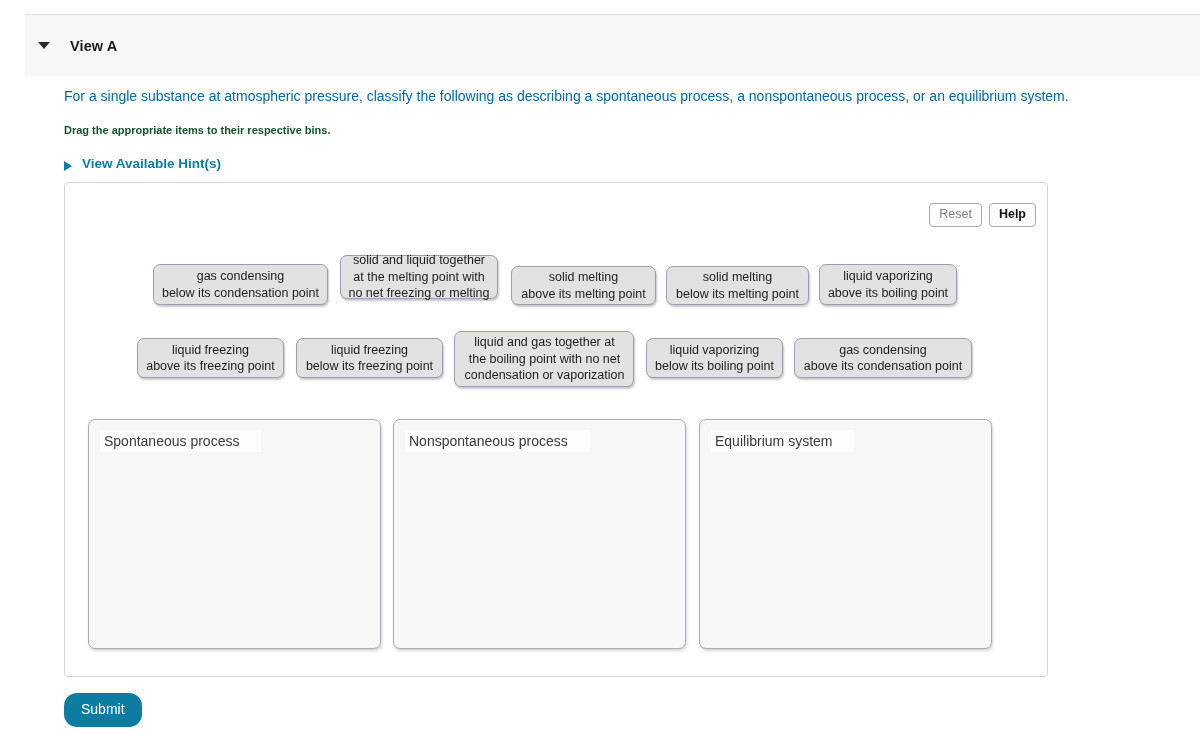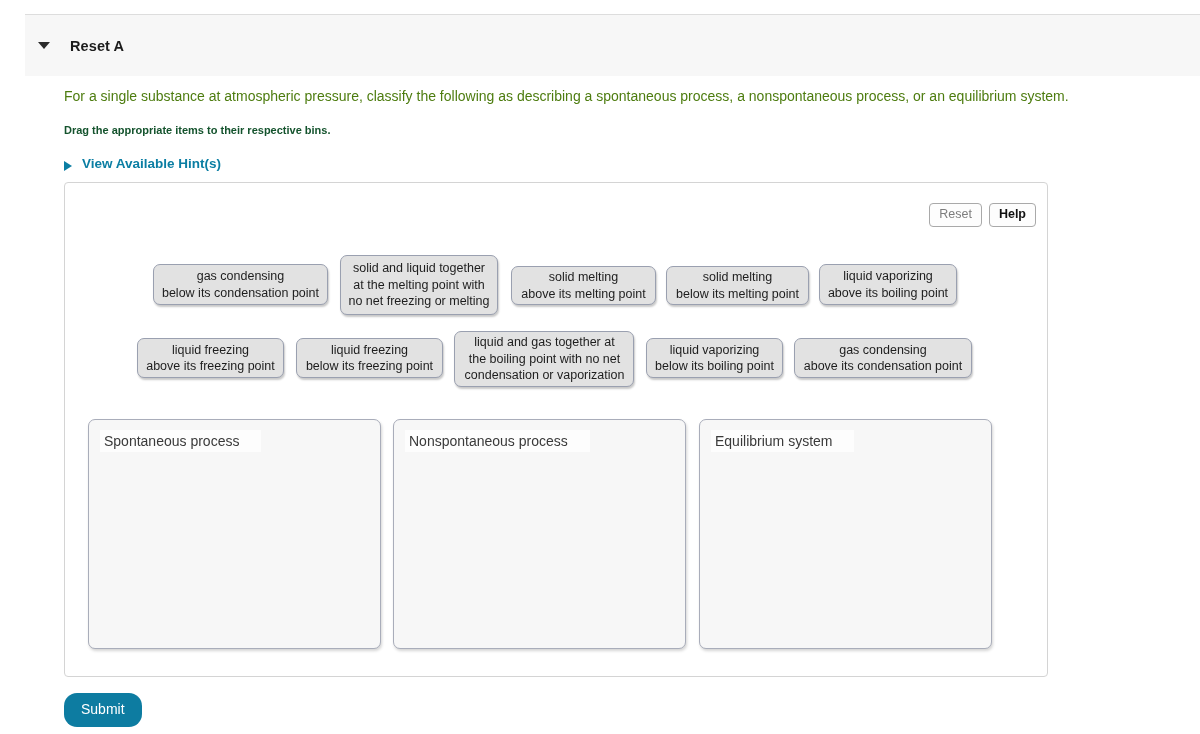--- a/index.html
+++ b/index.html
@@ -48,21 +48,21 @@
 
   
   .prompt-block {
     position: absolute;
     left: 64px;
     top: 86px;
     width: 1110px;
   }
   .prompt-line {
     font-size: 14px;
-    color: #4d7c0f;
+    color: #0369a1;
     line-height: 20px;
   }
   .prompt-instruction {
     font-size: 11px;
     font-weight: bold;
     color: #14532d;
     margin-top: 14px;
     line-height: 20px;
   }
   .hints-row {
@@ -186,21 +186,21 @@
     padding: 8px 17px 9px 17px;
     cursor: pointer;
     line-height: 17px;
   }
 </style>
 </head>
 <body>
 
 <div class="part-header">
   <div class="collapse-triangle"></div>
-  <div class="part-title">Reset A</div>
+  <div class="part-title">View A</div>
 </div>
 
 <div class="prompt-block">
   <div class="prompt-line">For a single substance at atmospheric pressure, classify the following as describing a spontaneous process, a  nonspontaneous process, or an equilibrium system.</div>
   <div class="prompt-instruction">Drag the appropriate items to their respective bins.</div>
   <div class="hints-row">
     <span class="hints-triangle"></span>
     <span class="hints-label">View Available Hint(s)</span>
   </div>
 </div>
@@ -208,21 +208,21 @@
 <div class="drag-container">
 
   <div class="toolbar">
     <button class="tool-btn reset">Reset</button>
     <button class="tool-btn help">Help</button>
   </div>
 
   <div class="items-area" id="items-area">
       <div class="drag-item" style="left: 88px; top: 81px; width: 175px; height: 41px;">gas condensing
 below its condensation point</div>
-      <div class="drag-item" style="left: 275px; top: 72px; width: 158px; height: 60px;">solid and liquid together
+      <div class="drag-item" style="left: 275px; top: 72px; width: 158px; height: 44px;">solid and liquid together
 at the melting point with
 no net freezing or melting</div>
       <div class="drag-item" style="left: 446px; top: 83px; width: 145px; height: 39px;">solid melting
 above its melting point</div>
       <div class="drag-item" style="left: 601px; top: 83px; width: 143px; height: 39px;">solid melting
 below its melting point</div>
       <div class="drag-item" style="left: 754px; top: 81px; width: 138px; height: 41px;">liquid vaporizing
 above its boiling point</div>
       <div class="drag-item" style="left: 72px; top: 155px; width: 147px; height: 40px;">liquid freezing
 above its freezing point</div>

